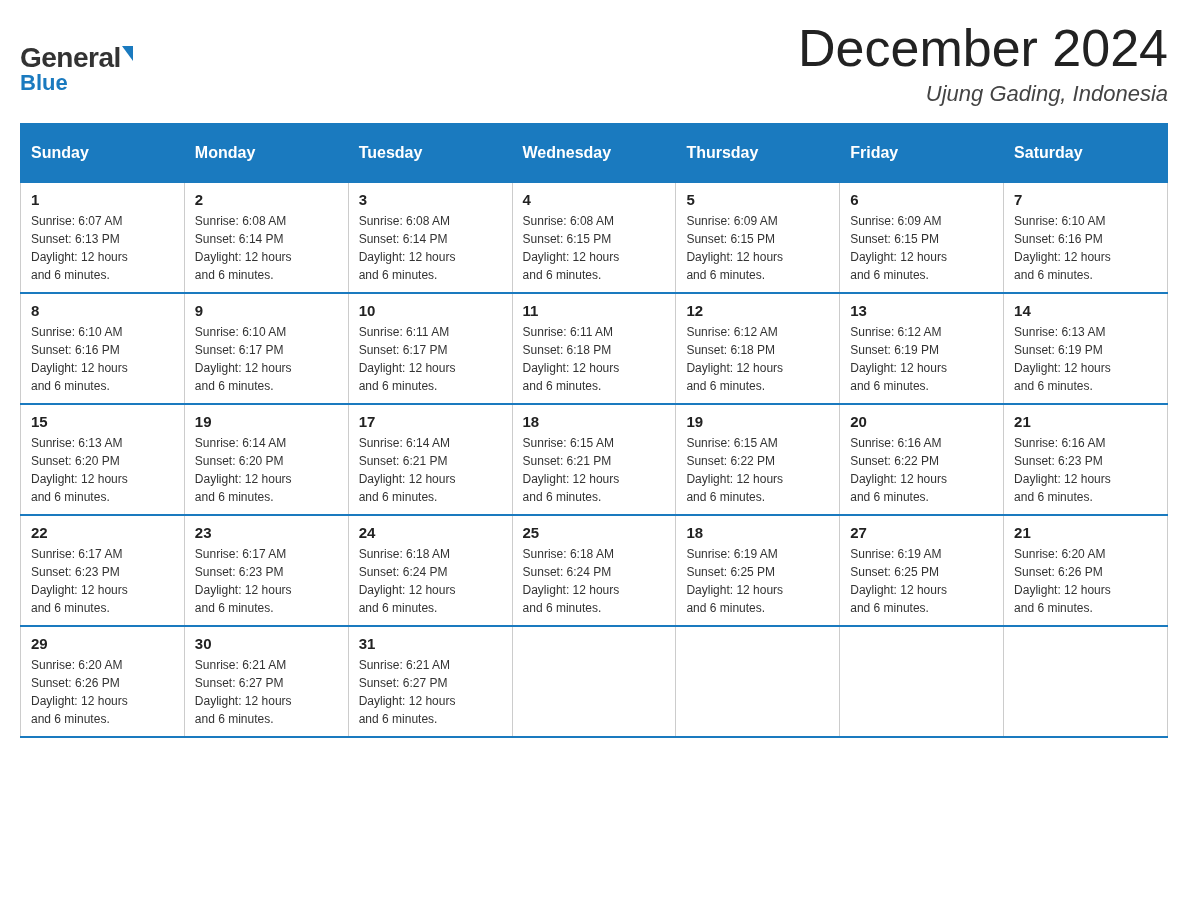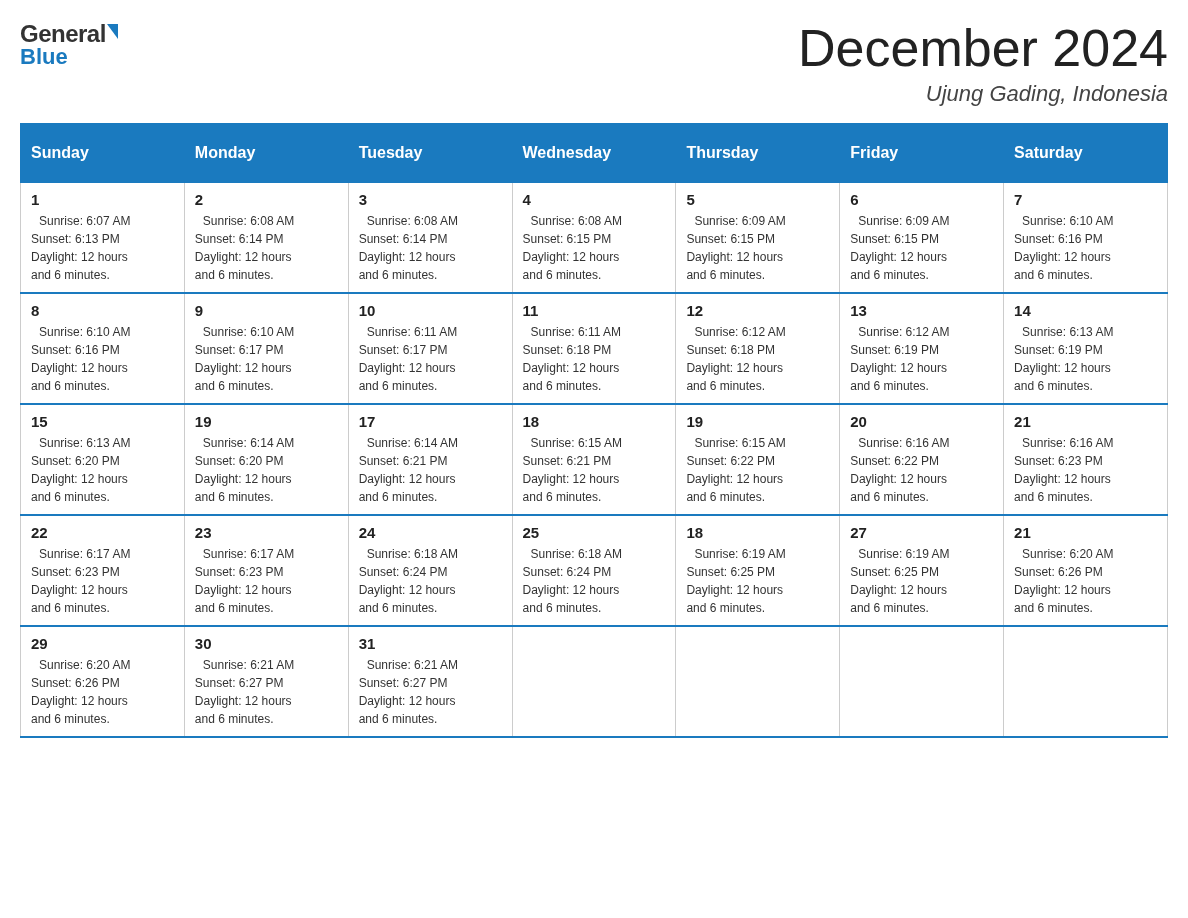--- a/index.html
+++ b/index.html
@@ -15,24 +15,25 @@
       justify-content: space-between;
       align-items: flex-start;
       margin-bottom: 16px;
     }
     .logo {
       display: flex;
       flex-direction: column;
       align-items: flex-start;
     }
     .logo-top {
-      font-size: 24px;
+      font-size: 28px;
       font-weight: bold;
       color: #333;
       letter-spacing: -0.5px;
+      margin-top: 22px;
     }
     .logo-bottom {
       font-size: 22px;
       font-weight: bold;
       color: #1a7abf;
       margin-top: -4px;
     }
     .title-section {
       text-align: right;
     }
@@ -82,21 +83,20 @@
       font-size: 15px;
       font-weight: bold;
       color: #222;
       display: block;
       margin-bottom: 4px;
     }
     tbody tr td .day-info {
       font-size: 12px;
       color: #333;
       line-height: 1.5;
-      margin-left: 8px;
     }
     tbody tr {
       border-bottom: 2px solid #1a7abf;
     }
     .empty-cell {
       background-color: #fff;
     }
   </style>
 </head>
 <body>

